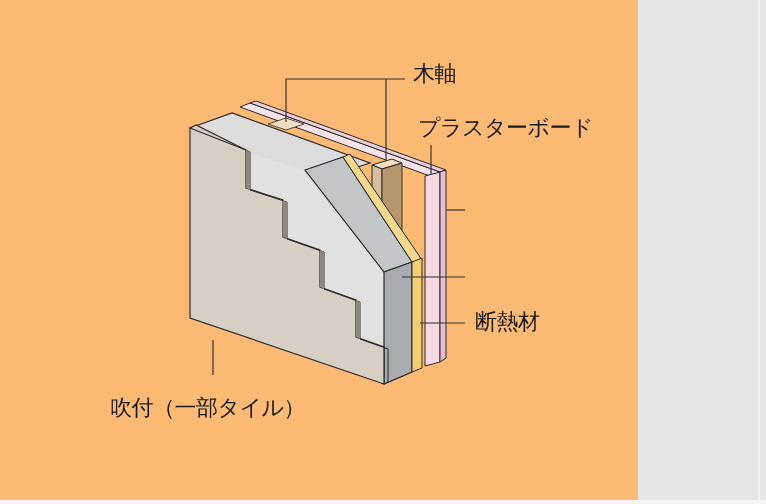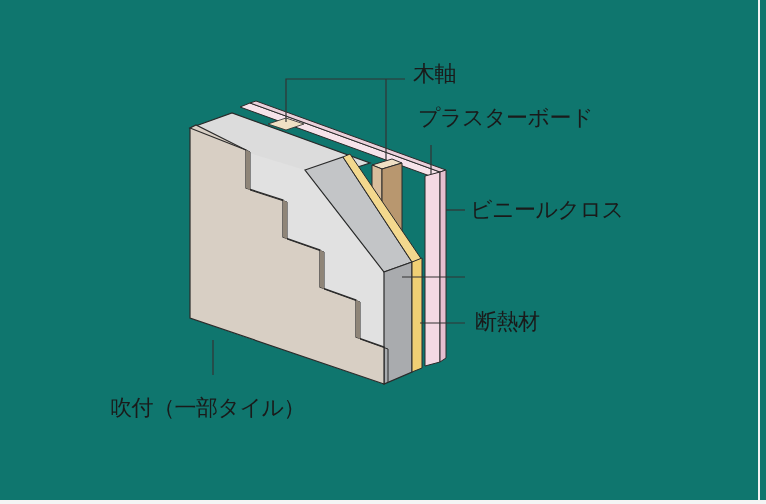--- a/index.html
+++ b/index.html
@@ -1,21 +1,21 @@
 <!DOCTYPE html>
 <html><head>
 <meta charset="utf-8">
 <style>
   html, body { margin: 0; padding: 0; }
   body {
     width: 766px; height: 504px; overflow: hidden;
     background: #e6e6e6;
     font-family: "DejaVu Serif", "Liberation Serif", serif;
   }
-  .canvas { position: relative; width: 766px; height: 504px; background: #0f766e; }
+  .canvas { position: relative; width: 638px; height: 504px; background: #fdba74; }
   .edge-right { position: absolute; left: 758px; top: 0; width: 2px; height: 500px; background: #f2f2f2; }
   .edge-bottom { position: absolute; left: 0; top: 500px; width: 766px; height: 4px; background: #f4f4f4; }
   svg.diagram { position: absolute; left: 0; top: 0; }
   .label {
     position: absolute; color: #1a1a1a; font-size: 22px; line-height: 1;
     white-space: nowrap; letter-spacing: -0.5px;
   }
 </style>
 </head>
 <body>
@@ -80,20 +80,19 @@
 
       <polyline points="402,277 465,277"></polyline>
 
       <polyline points="420,323 465,323"></polyline>
 
       <polyline point="0,0" points="213,340 213,375"></polyline>
     </g>
   </svg>
 
   <div class="label" style="left:413px; top:63px;">木軸</div>
-  <div class="label" style="left:418px; top:107px;">プラスターボード</div>
-  <div class="label" style="left:470px; top:199px;">ビニールクロス</div>
+  <div class="label" style="left:418px; top:117px;">プラスターボード</div>
   <div class="label" style="left:475px; top:311px;">断熱材</div>
   <div class="label" style="left:110px; top:388px;margin-top:9px;">吹付（一部タイル）</div>
 
   <div class="edge-right"></div>
   <div class="edge-bottom"></div>
 </div>
 
 </body></html>

